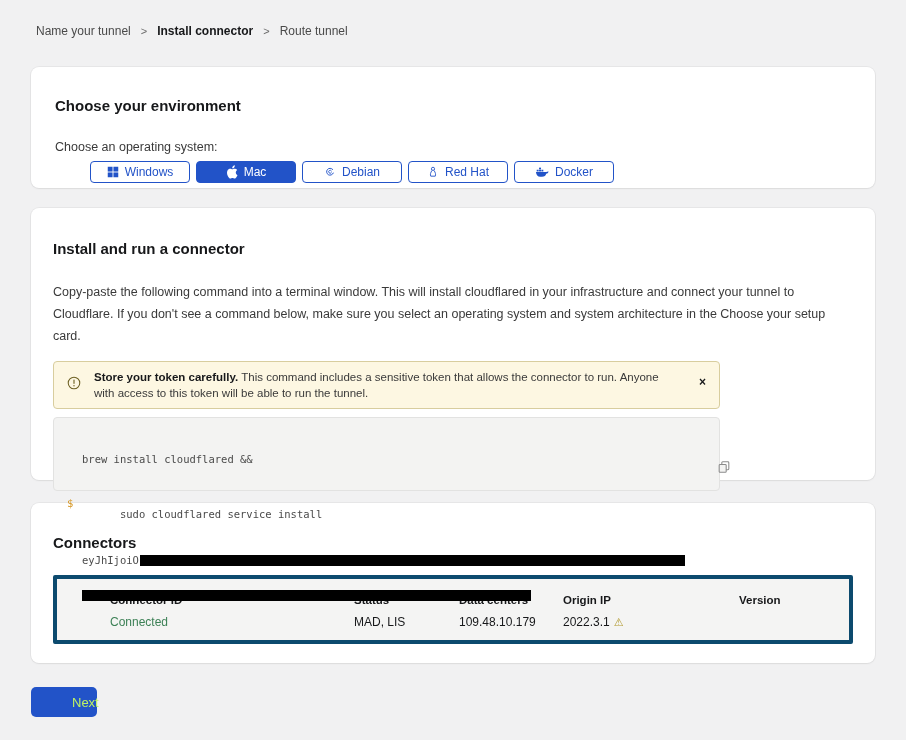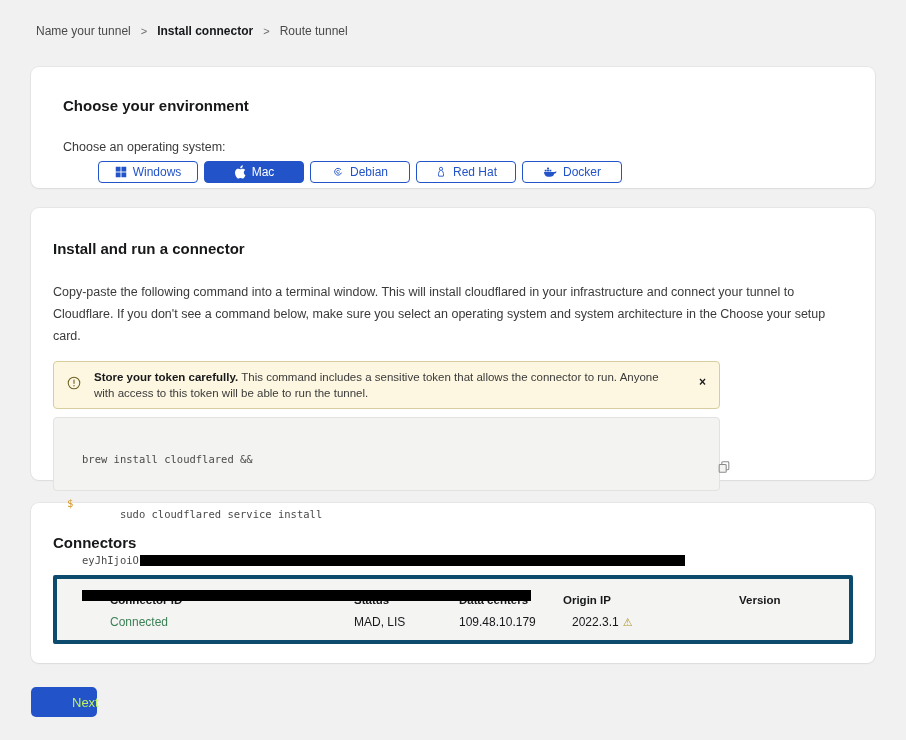--- a/index.html
+++ b/index.html
@@ -26,21 +26,21 @@
   
   .card {
     width: 844px;
     margin-left: 31px;
     background: #ffffff;
     border-radius: 8px;
     box-shadow: 0 0 0 1px rgba(0,0,0,0.045), 0 1px 2px rgba(0,0,0,0.05);
   }
   .card h2 { font-size: 15px; font-weight: bold; color: #17181a; }
 
-  .card-environment { margin-top: 29px; height: 121px; padding: 30px 32px 24px; }
+  .card-environment { margin-top: 29px; height: 121px; padding: 30px 24px 24px; }
   .os-label { margin: 26px 0 7px; font-size: 12.5px; color: #3a3a3a; }
   .os-row { display: flex; gap: 6px; margin-left: 35px; }
   .os-btn {
     width: 100px; height: 22px;
     display: flex; align-items: center; justify-content: center; gap: 6px;
     border: 1px solid #2253c8; border-radius: 4px;
     background: #ffffff; color: #2253c8;
     font-size: 12px; font-family: "Liberation Sans", sans-serif;
     cursor: pointer;
   }
@@ -102,21 +102,21 @@
     border-radius: 2px;
     padding: 15px 0 0 53px;
   }
   .t-row {
     display: grid;
     grid-template-columns: 244px 105px 104px 176px auto;
   }
   .t-head { font-size: 11.5px; font-weight: bold; color: #17181a; }
   .t-vals { margin-top: 9px; font-size: 12px; color: #17181a; }
   .status-connected { color: #3d8156; }
-  .version-cell { display: flex; align-items: center; gap: 4px; margin-left: 9px; }
+  .version-cell { display: flex; align-items: center; gap: 4px; }
   .warn-triangle { color: #b1992e; font-size: 11px; }
 
   .next-btn {
     display: block;
     margin: 24px 0 0 31px;
     width: 66px; height: 30px;
     background: #2253c8; color: #bef264;
     border: none; border-radius: 5px;
     font-size: 13px; font-family: "Liberation Sans", sans-serif;
     cursor: pointer;

